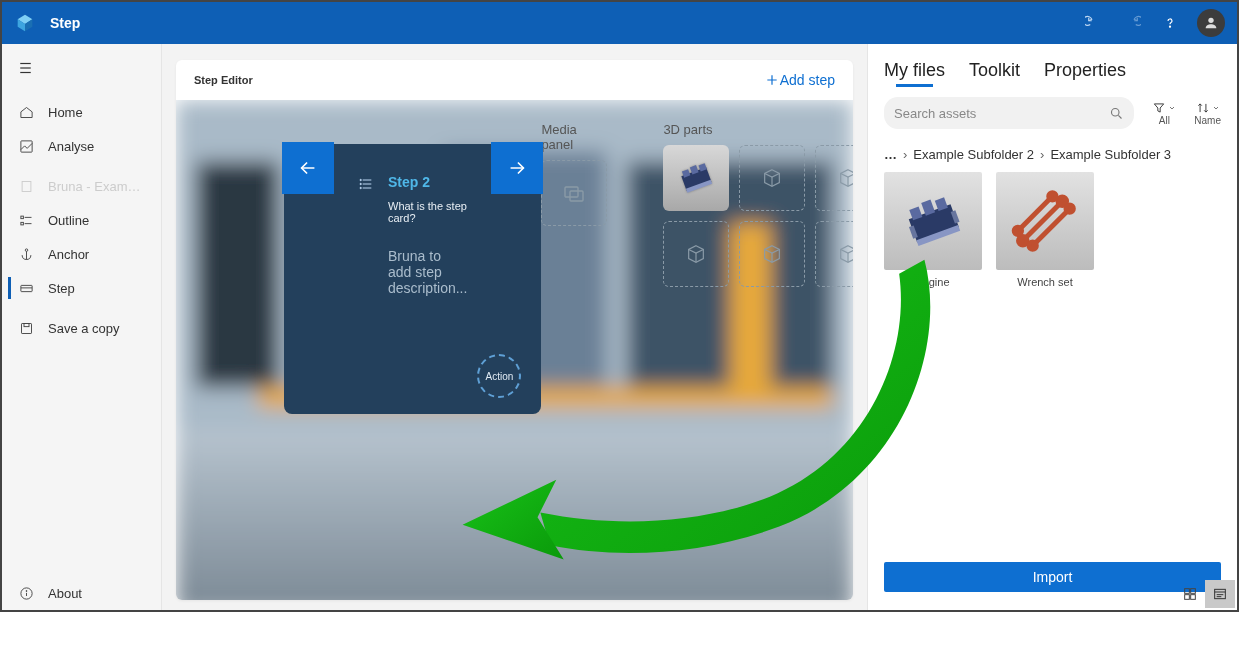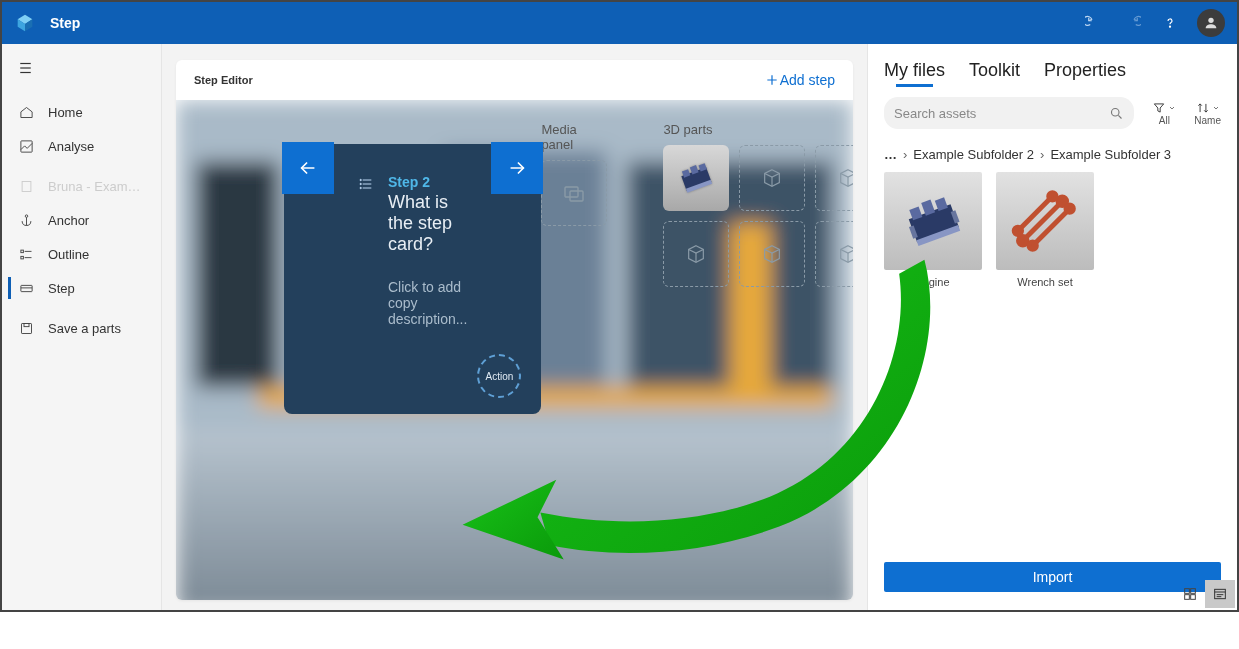--- a/index.html
+++ b/index.html
@@ -32,21 +32,21 @@
   .stage { flex: 1; position: relative; overflow: hidden; }
   .stage-bg { position:absolute; inset:0; }
   .stage-content { position: relative; height: 100%; padding: 0 110px 20px 108px; display: flex; flex-direction: row; }
   .step-card { background: #23405c; border-radius: 8px; height: 270px; margin-top: 44px; position: relative; color: #fff; padding: 30px 74px 20px 74px; }
   .nav-btn { position: absolute; top: -2px; width: 52px; height: 52px; background: #0e6fd1; display: flex; align-items: center; justify-content: center; cursor: pointer; }
   .nav-btn.left { left: -2px; }
   .nav-btn.right { right: -2px; }
   .step-card .step-head { display: flex; align-items: flex-start; gap: 14px; }
   .step-card .step-list-icon { width: 16px; height: 16px; margin-top: 2px; color: #bcd6f2; flex-shrink: 0; }
   .step-card .step-title { font-size: 14px; font-weight: 600; color: #4fb7e8; }
-  .step-card .step-sub { font-size: 18px; color: #e8eef4; margin-top: 2px; }
+  .step-card .step-sub { font-size: 11px; color: #e8eef4; margin-top: 10px; }
   .step-card .placeholder { font-size: 14px; color: #aabccc; margin-top: 24px; margin-left: 30px; }
   .action-bubble { position: absolute; bottom: 16px; right: 20px; width: 44px; height: 44px; border: 2px dashed #5fa0d6; border-radius: 50%; display: flex; align-items: center; justify-content: center; font-size: 10px; color: #e0eaf3; cursor: pointer; }
   .panels { display: flex; gap: 56px; margin-top: 22px; }
   .panel-label { font-size: 13px; color: #555; margin-bottom: 8px; }
   .panels .col { display: flex; flex-direction: column; }
   .media-slot, .slot { width: 66px; height: 66px; border-radius: 6px; display: flex; align-items: center; justify-content: center; }
   .media-slot { border: 1.5px dashed #8a9aa7; color: #8a9aa7; cursor: pointer; }
   .slot { border: 1.5px dashed #8a9aa7; color: #8a9aa7; cursor: pointer; }
   .slot.filled { border: none; background: linear-gradient(180deg,#d8d8d8,#a8a8a8); }
   .slot.filled svg { filter: drop-shadow(0 0 1px rgba(0,0,0,0.3)); }
@@ -151,56 +151,68 @@
       <span class="ic">
             <svg viewBox="0 0 24 24" width="15" height="15" fill="none" stroke="currentColor" stroke-width="1.5">
               <rect x="5" y="4" width="14" height="16"></rect>
             </svg>
           </span>
       <span style="white-space:nowrap;overflow:hidden;text-overflow:ellipsis;max-width:104px;">Bruna - Example Gui...</span>
     </div>
     <div class="sidebar-item">
       <span class="ic">
             <svg viewBox="0 0 24 24" width="15" height="15" fill="none" stroke="currentColor" stroke-width="1.5">
-              <circle cx="12" cy="5" r="2"></circle>
-              <line x1="12" y1="7" x2="12" y2="20"></line>
-              <path d="M5 13c0 5 3 7 7 7s7-2 7-7"></path>
-            </svg>
-          </span>
-      <span>Anchor</span>
-    </div>
-    <div class="sidebar-item">
-      <span class="ic">
-            <svg viewBox="0 0 24 24" width="15" height="15" fill="none" stroke="currentColor" stroke-width="1.5">
               <rect x="3" y="5" width="4" height="4"></rect>
               <rect x="3" y="15" width="4" height="4"></rect>
               <line x1="9" y1="7" x2="20" y2="7"></line>
               <line x1="9" y1="17" x2="20" y2="17"></line>
             </svg>
           </span>
       <span>Outline</span>
     </div>
+    <div class="sidebar-item">
+      <span class="ic">
+            <svg viewBox="0 0 24 24" width="15" height="15" fill="none" stroke="currentColor" stroke-width="1.5">
+              <circle cx="12" cy="5" r="2"></circle>
+              <line x1="12" y1="7" x2="12" y2="20"></line>
+              <path d="M5 13c0 5 3 7 7 7s7-2 7-7"></path>
+            </svg>
+          </span>
+      <span>Anchor</span>
+    </div>
     <div class="sidebar-item active">
       <span class="ic">
             <svg viewBox="0 0 24 24" width="15" height="15" fill="none" stroke="currentColor" stroke-width="1.5">
               <rect x="3" y="7" width="18" height="10" rx="1"></rect>
               <line x1="3" y1="11" x2="21" y2="11"></line>
             </svg>
           </span>
       <span>Step</span>
     </div>
     <div class="sidebar-spacer-s"></div>
     <div class="sidebar-item">
       <span class="ic">
             <svg viewBox="0 0 24 24" width="15" height="15" fill="none" stroke="currentColor" stroke-width="1.5">
               <rect x="4" y="4" width="16" height="16" rx="1"></rect>
               <rect x="8" y="4" width="8" height="5"></rect>
             </svg>
           </span>
-      <span>Save a parts</span>
+      <span>Save a copy</span>
+    </div>
+    <div class="sidebar-bottom">
+      <div class="sidebar-item">
+        <span class="ic">
+              <svg viewBox="0 0 24 24" width="15" height="15" fill="none" stroke="currentColor" stroke-width="1.5">
+                <circle cx="12" cy="12" r="9"></circle>
+                <line x1="12" y1="11" x2="12" y2="16"></line>
+                <circle cx="12" cy="8" r="0.8" fill="currentColor"></circle>
+              </svg>
+            </span>
+        <span>About</span>
+      </div>
     </div>
   </div>
 
   <div class="center">
     <div class="editor-card">
       <div class="editor-header">
         <div class="h-title">Step Editor</div>
         <div class="add-step">
           <svg viewBox="0 0 24 24" width="16" height="16" stroke="#0e6fd1" stroke-width="1.8">
                 <line x1="12" y1="5" x2="12" y2="19"></line>
@@ -253,21 +265,21 @@
                       <line x1="7" y1="18" x2="20" y2="18"></line>
                       <circle cx="4" cy="6" r="1" fill="currentColor"></circle>
                       <circle cx="4" cy="12" r="1" fill="currentColor"></circle>
                       <circle cx="4" cy="18" r="1" fill="currentColor"></circle>
                     </svg></span>
               <div>
                 <div class="step-title">Step 2</div>
                 <div class="step-sub">What is the step card?</div>
               </div>
             </div>
-            <div class="placeholder">Click to add copy description...</div>
+            <div class="placeholder">Bruna to add step description...</div>
             <div class="action-bubble">
               <span>Action</span>
             </div>
           </div>
           <div class="panels">
             <div class="col">
               <div class="panel-label">Media panel</div>
               <div class="media-slot">
                 <svg viewBox="0 0 24 24" width="24" height="24" stroke="currentColor" fill="none" stroke-width="1.4">
                       <rect x="3" y="6" width="13" height="10" rx="1"></rect>

